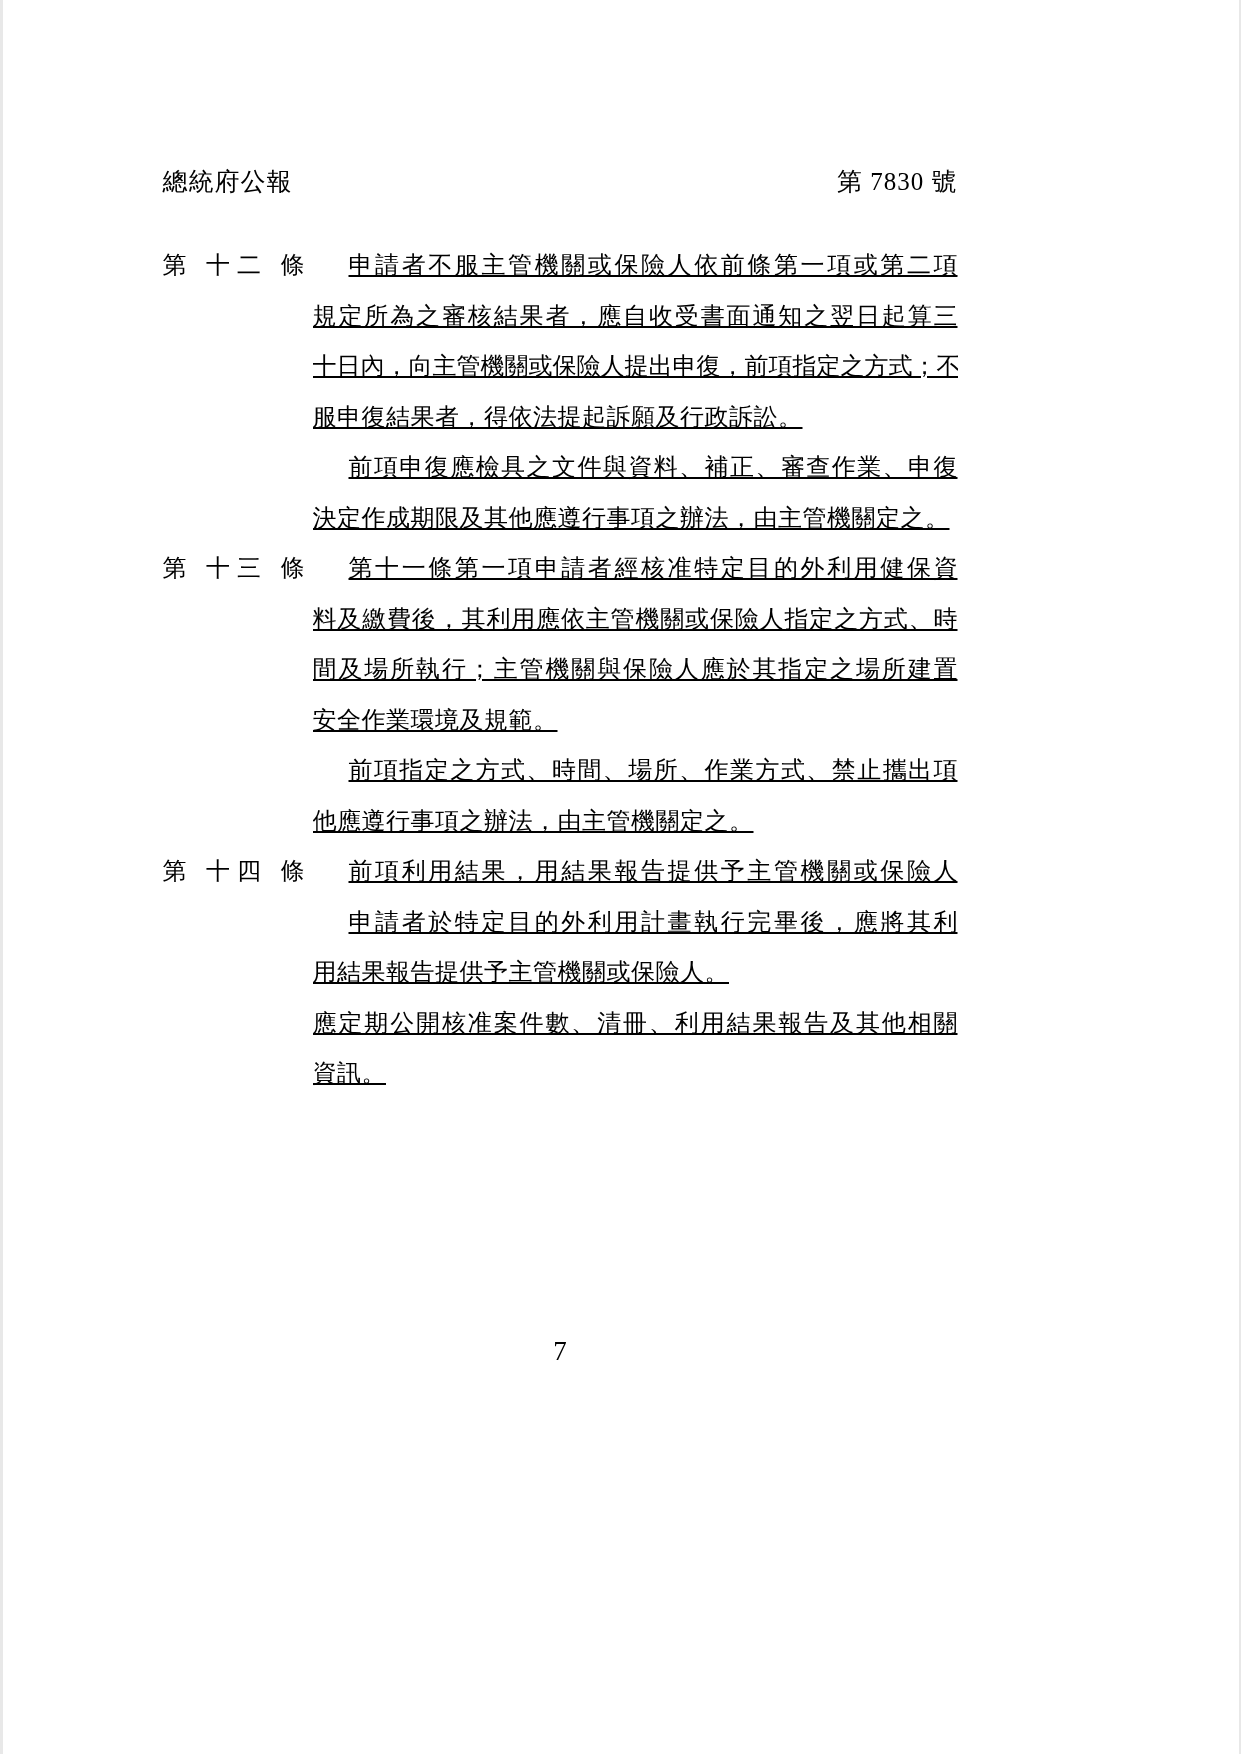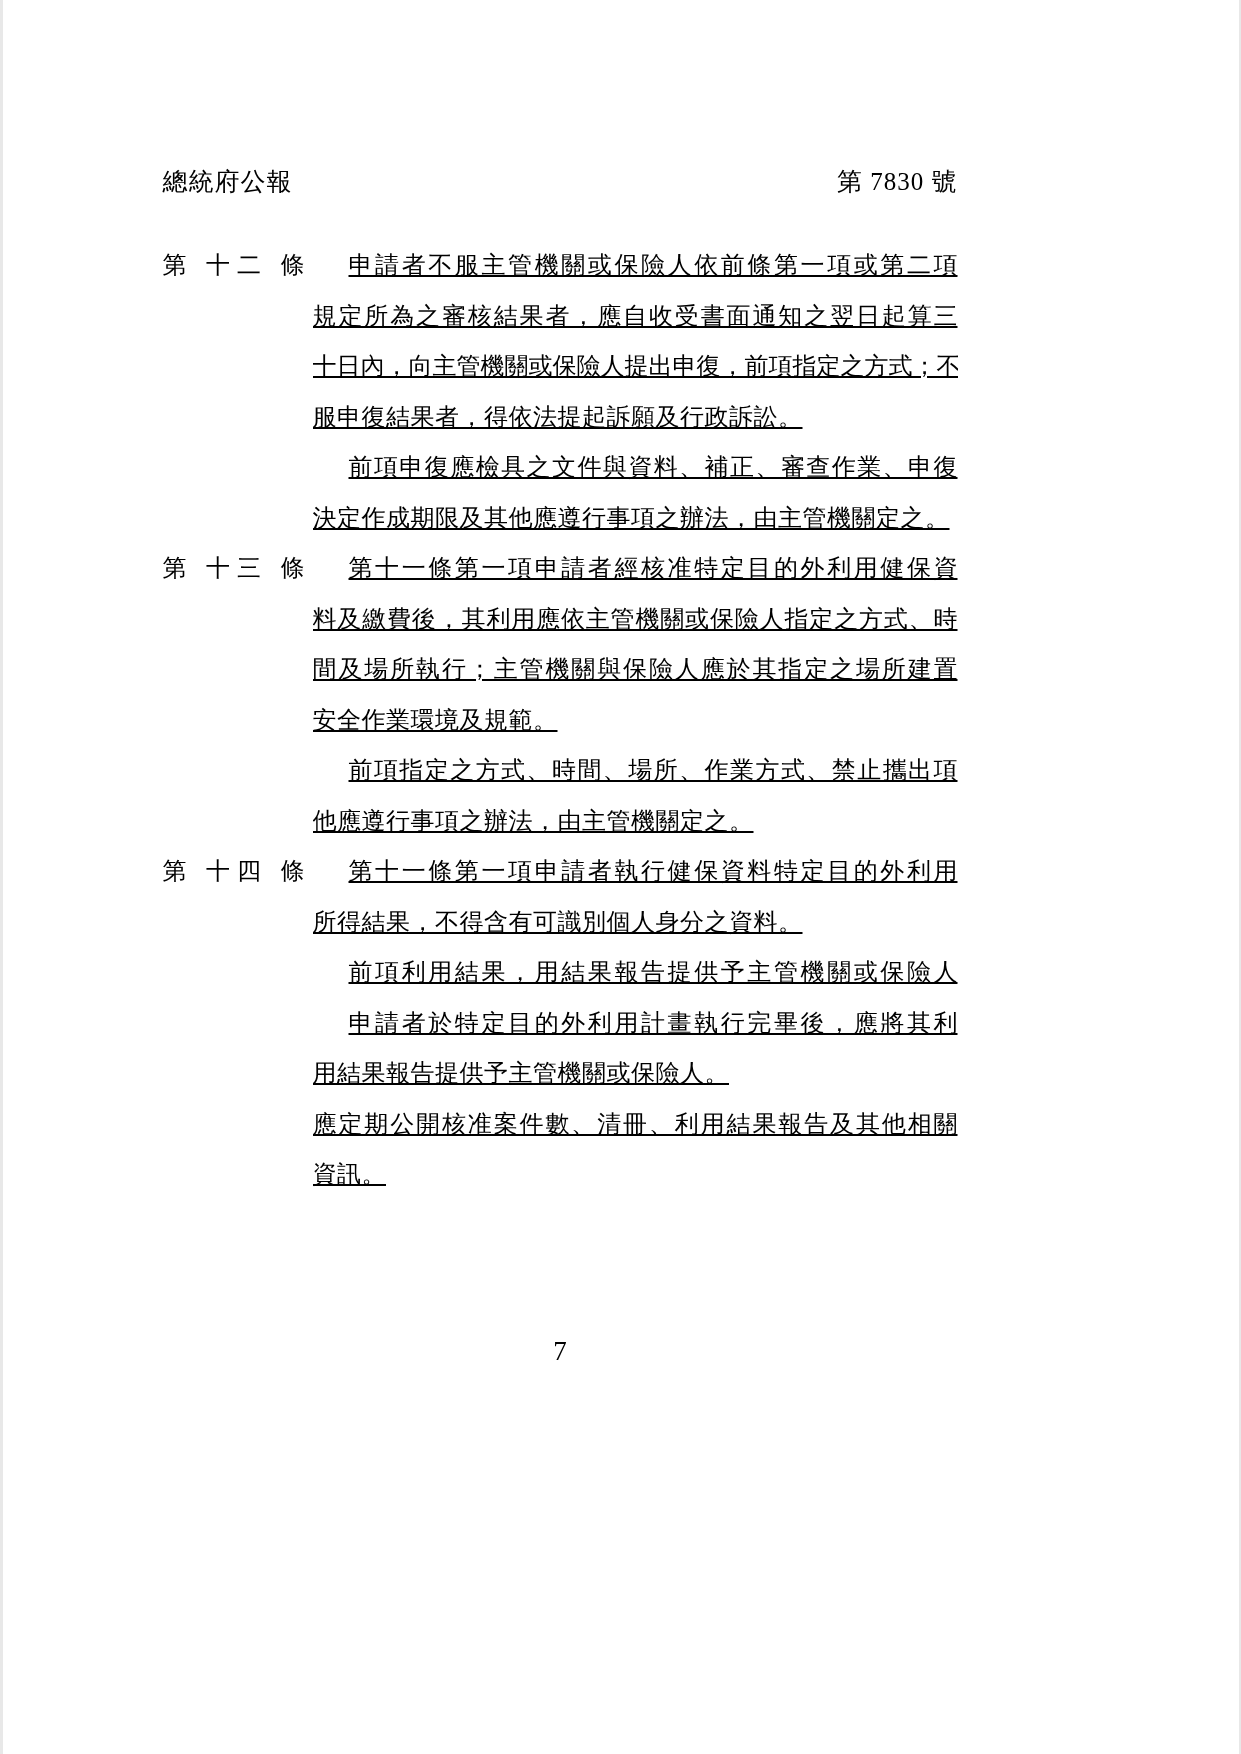--- a/index.html
+++ b/index.html
@@ -109,24 +109,20 @@
       </div>
       <div class="para">
         <div class="line first">前項指定之方式、時間、場所、作業方式、禁止攜出項</div>
         <div class="line end">他應遵行事項之辦法，由主管機關定之。</div>
       </div>
     </section>
 
     <section class="article">
       <span class="article-num">第 十四 條</span>
       <div class="para">
-        <div class="line first">第十一條第一項申請者執行健保資料特定目的外利用</div>
-        <div class="line end">所得結果，不得含有可識別個人身分之資料。</div>
-      </div>
-      <div class="para">
         <div class="line first">前項利用結果，用結果報告提供予主管機關或保險人</div>
       </div>
       <div class="para">
         <div class="line first">申請者於特定目的外利用計畫執行完畢後，應將其利</div>
         <div class="line end">用結果報告提供予主管機關或保險人。</div>
       </div>
       <div class="para">
         <div class="line">應定期公開核准案件數、清冊、利用結果報告及其他相關</div>
         <div class="line end">資訊。</div>
       </div>

